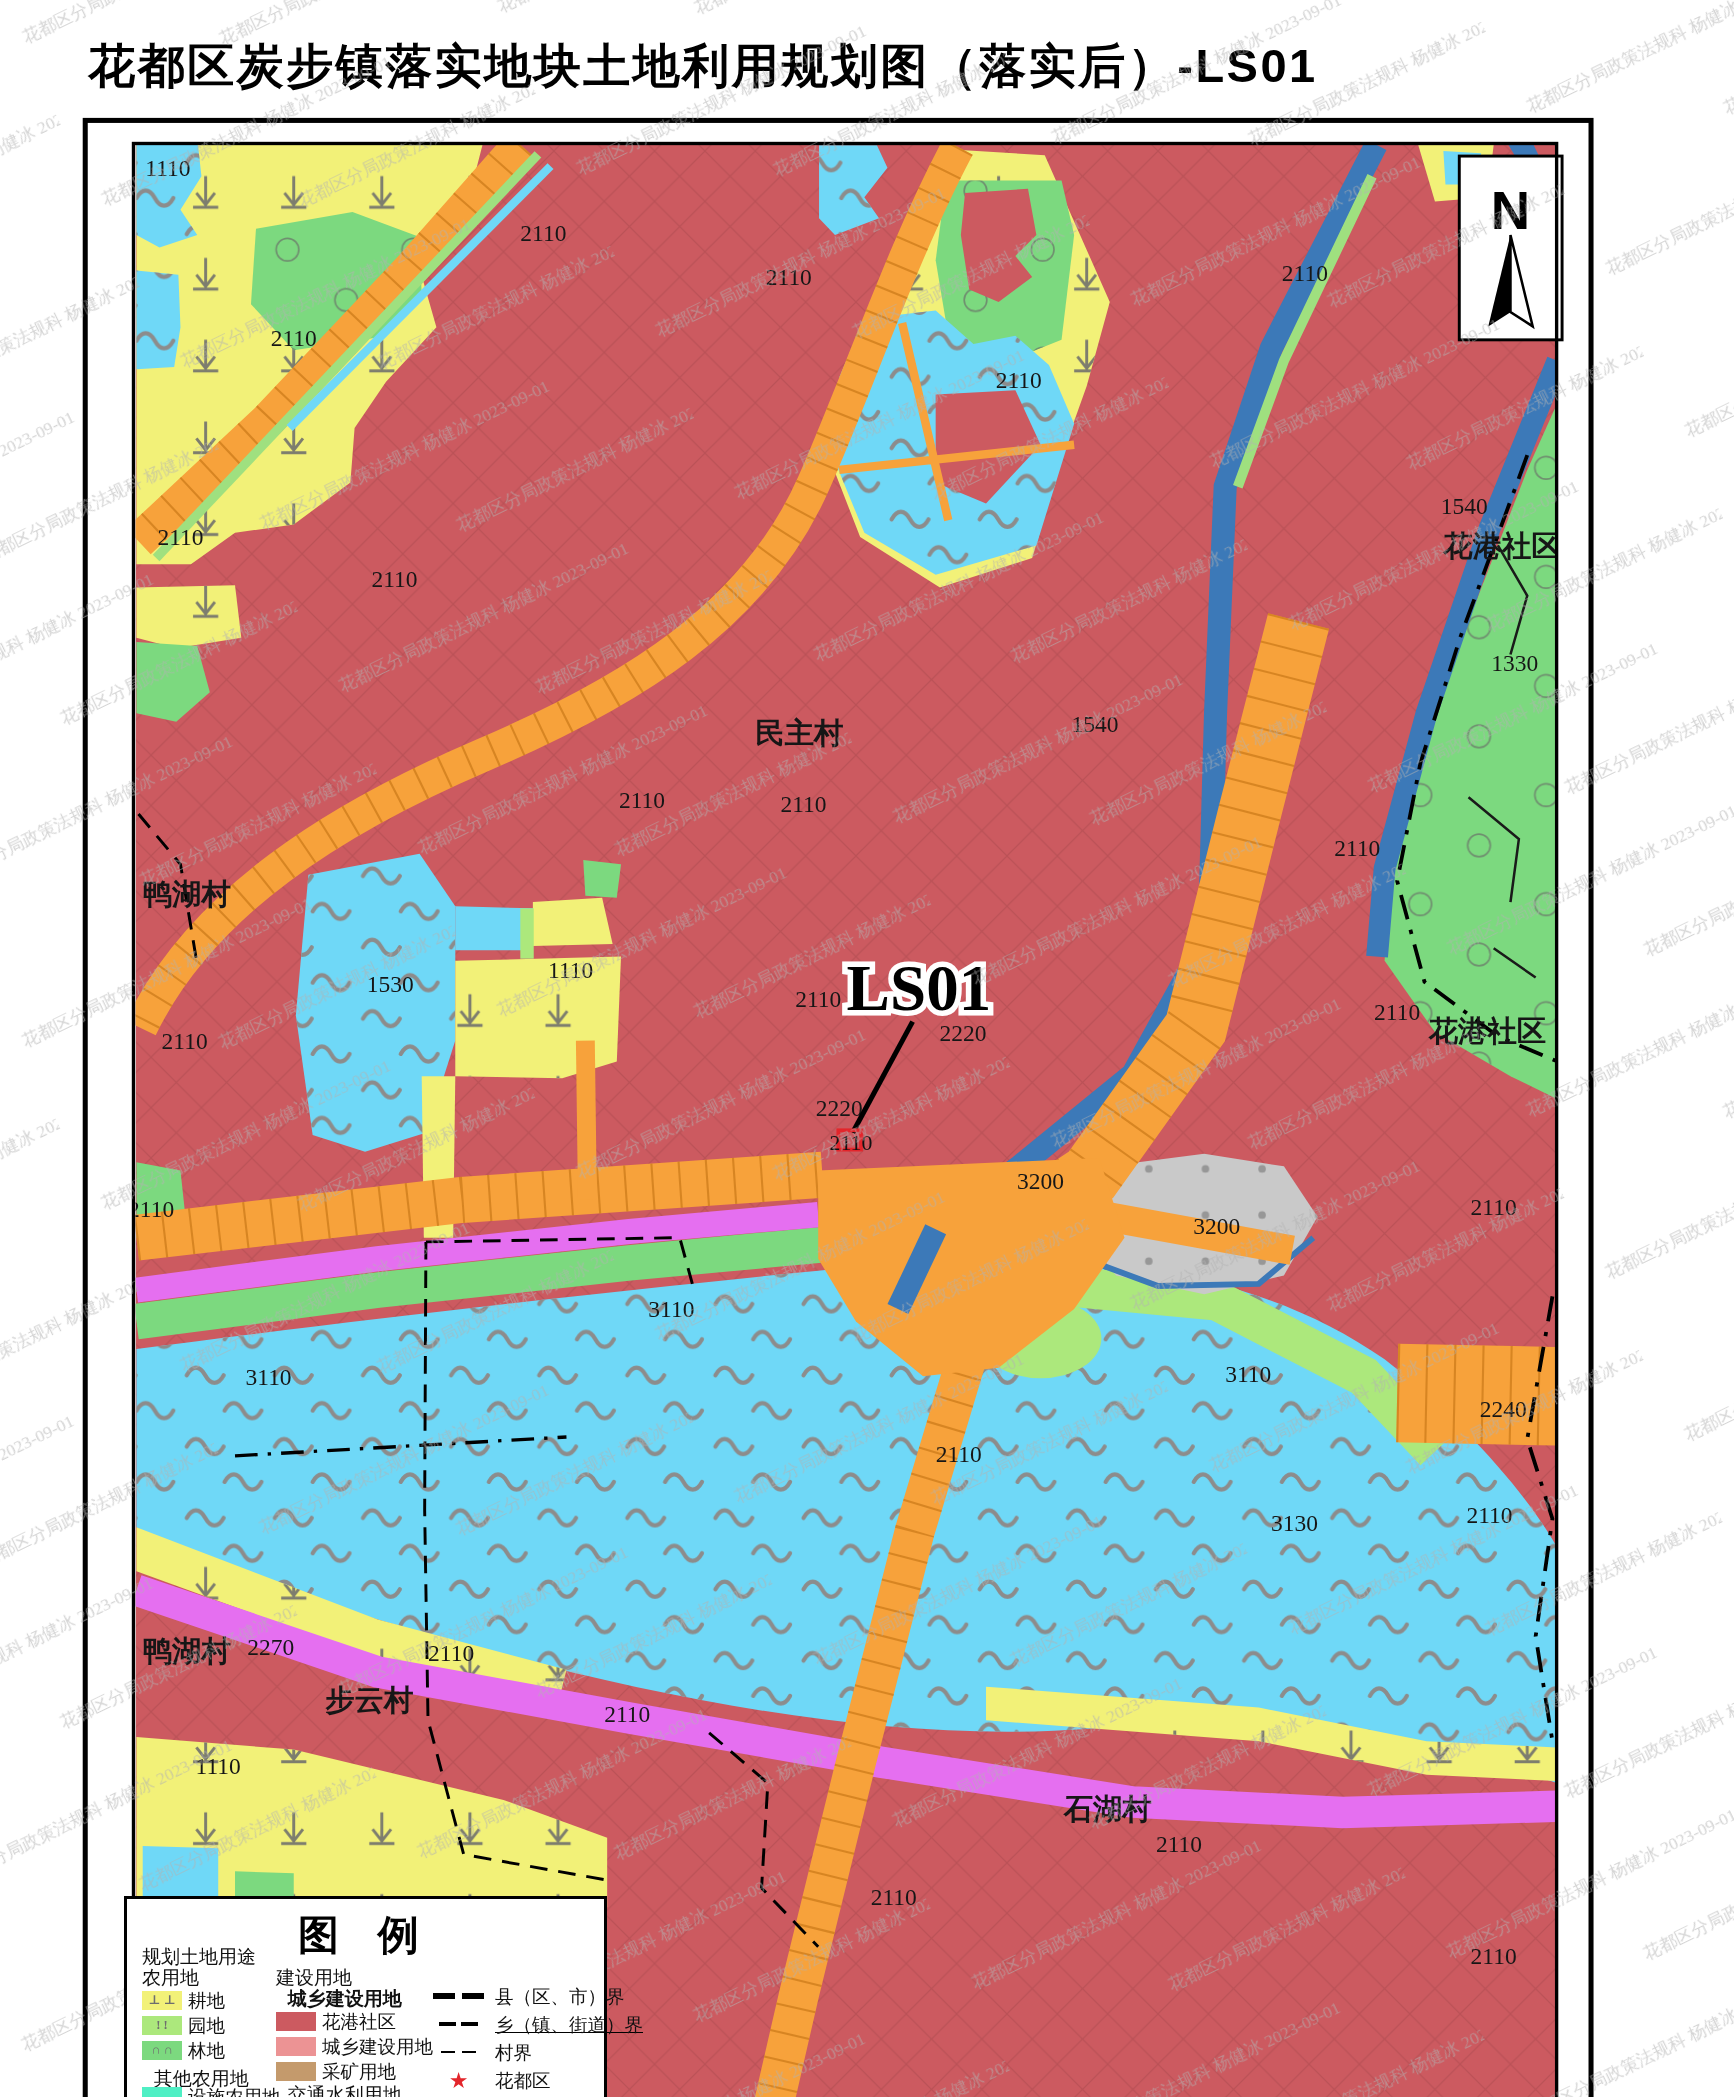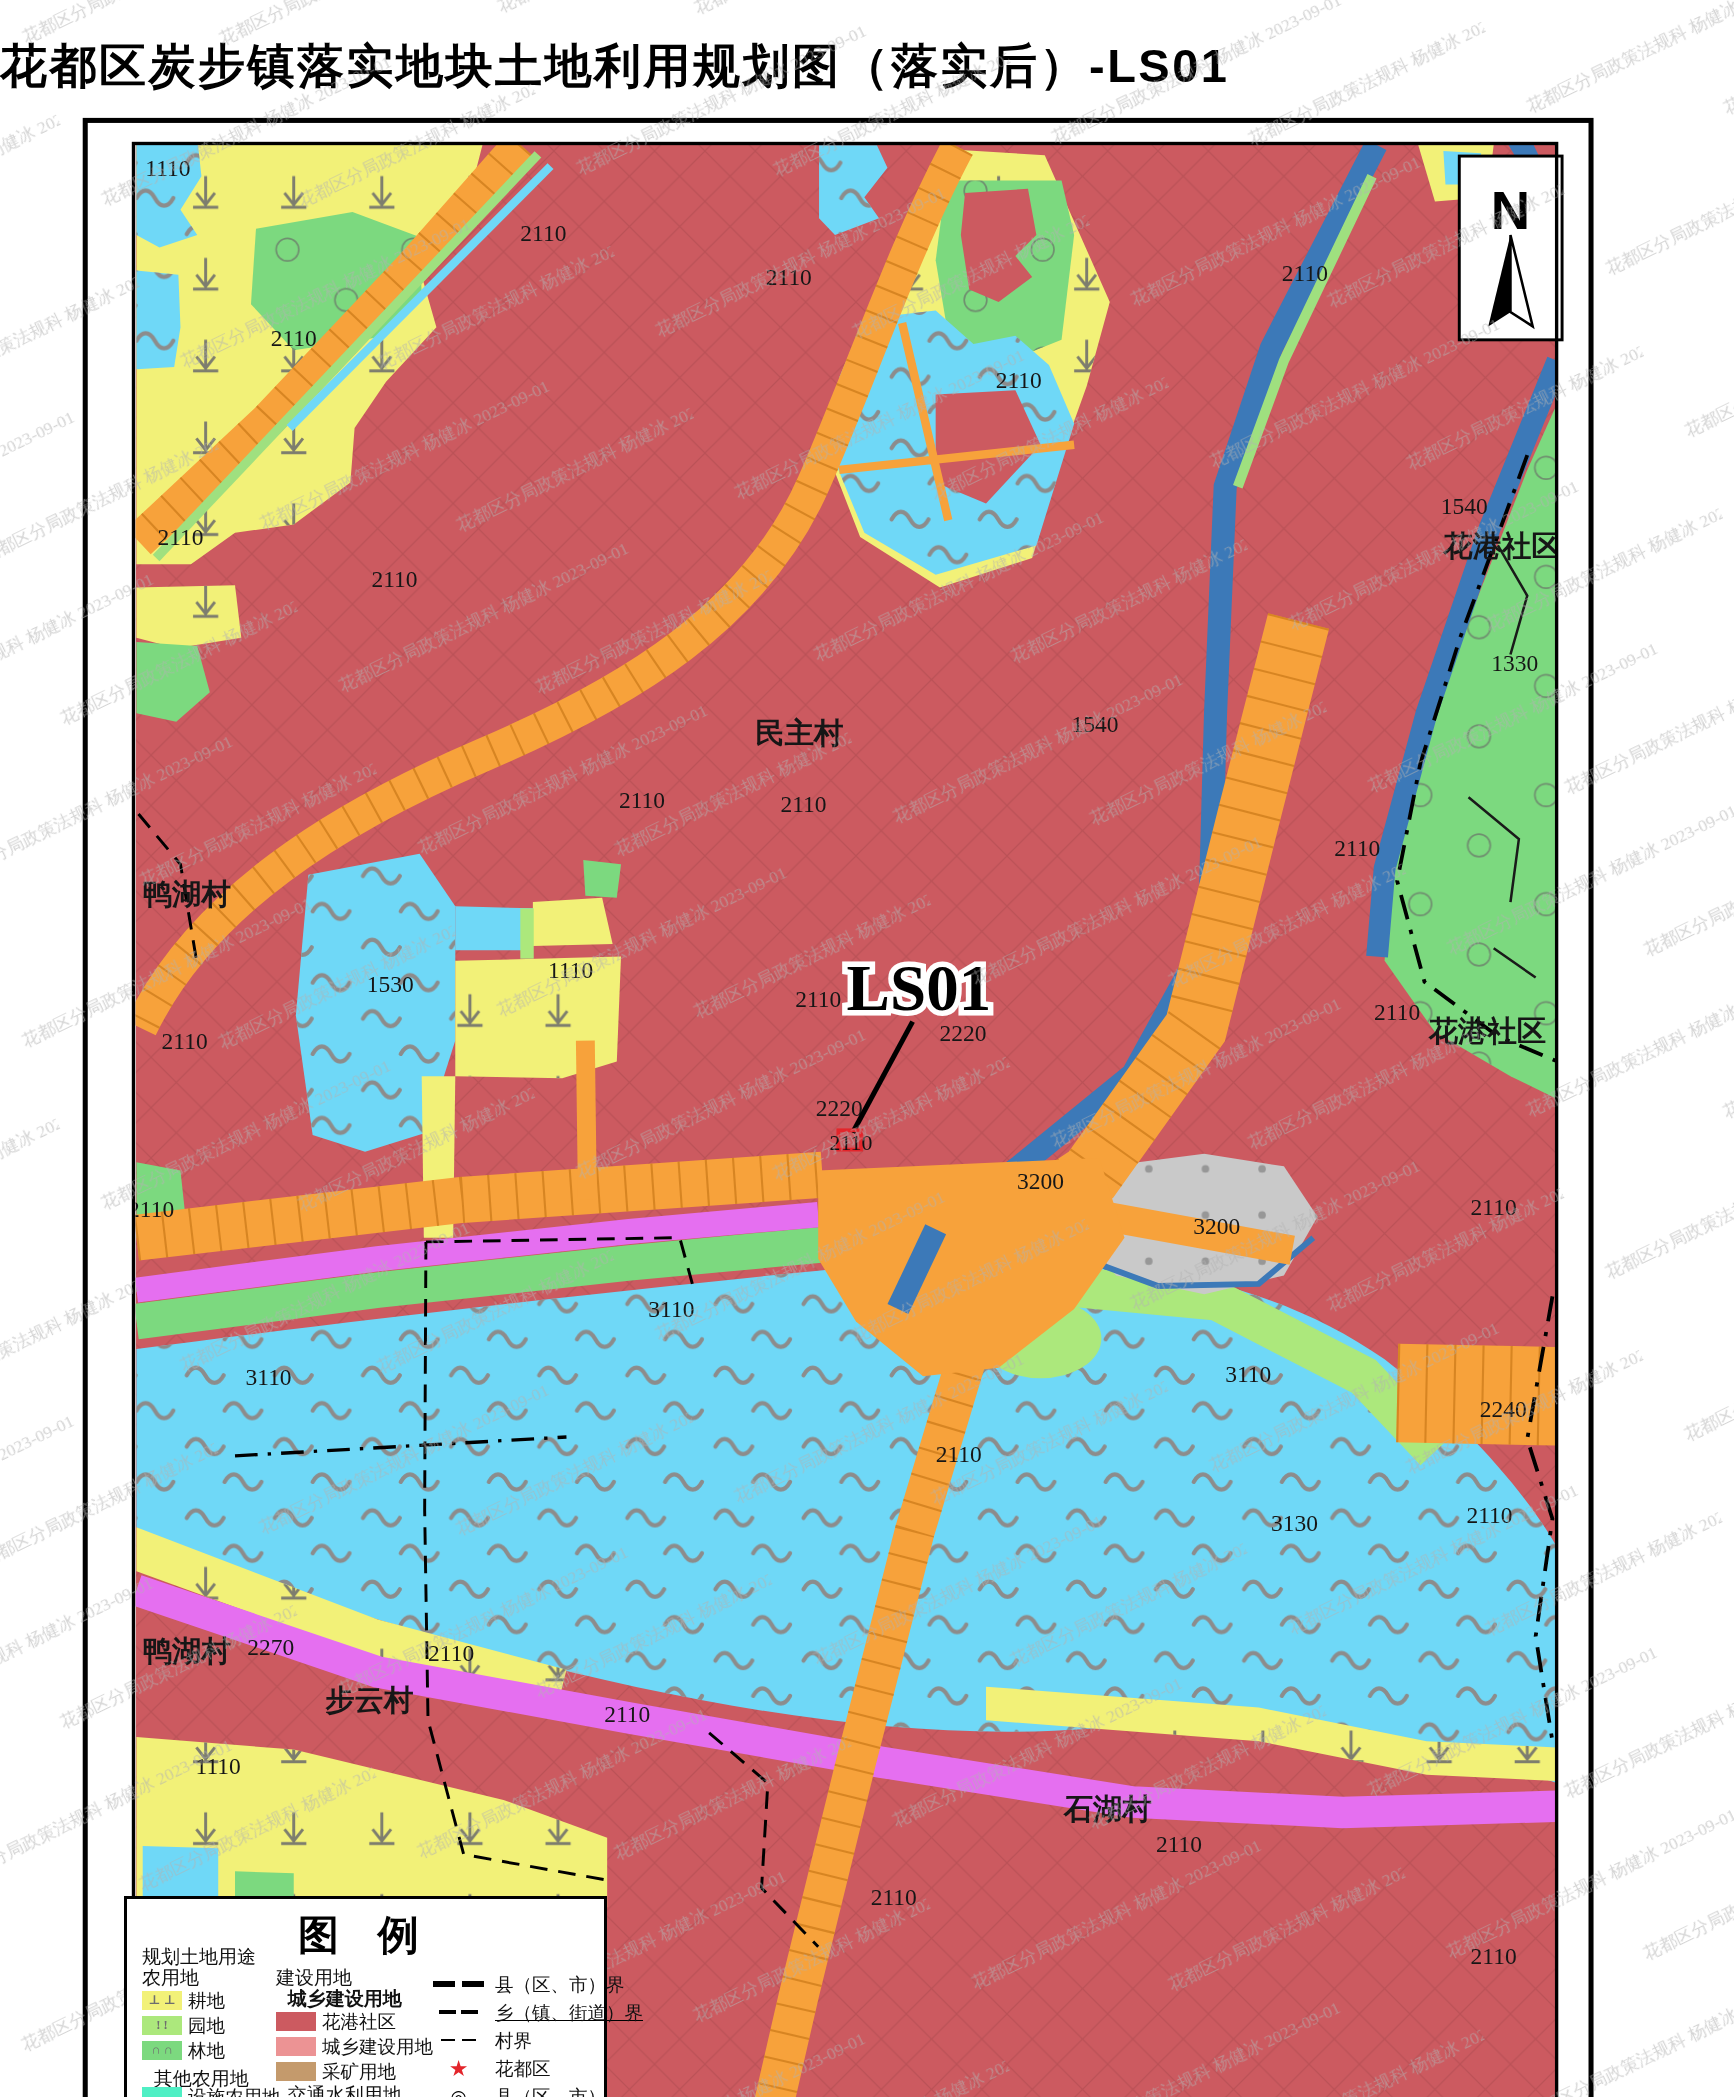--- a/index.html
+++ b/index.html
@@ -1,18 +1,18 @@
 <!DOCTYPE html>
 <html style="font-size:6.7px"><head>
 <meta charset="utf-8">
 <style>
   html,body{margin:0;padding:0;background:#fff;}
   body{width:1735px;height:2454px;position:relative;overflow:hidden;
        font-family:"Liberation Serif","DejaVu Serif",serif;}
-  #title{position:absolute;left:0;top:35px;width:1406px;
+  #title{position:absolute;left:0;top:35px;width:1406px;text-align:center;
          font-family:"Liberation Sans","DejaVu Sans",sans-serif;
          font-weight:bold;font-size:47px;color:#000;letter-spacing:2.5px;}
   #map-svg{position:absolute;left:0;top:0;}
   
   #legend{position:absolute;left:124px;top:1896px;width:483px;height:431px;
           background:#fff;border:3.8px solid #000;box-sizing:border-box;z-index:5;}
   #legend-title{position:absolute;left:0;top:9.2px;width:100%;text-align:center;
           font-size:41px;font-weight:bold;letter-spacing:14.3px;color:#000000;}
   .lg-col{position:absolute;display:flex;flex-direction:column;}
   #lg-col-a{left:15px;top:47px;width:138px;}
@@ -328,21 +328,21 @@
       </div>
       <div class="lg-row">
         <span class="sw p-v" style="background: rgb(196, 154, 108);"></span>
         <span class="lg-label">采矿用地</span>
       </div>
       <div class="lg-row hd">
         <span class="lg-header" style="padding-left: 11.7px;">交通水利用地</span>
       </div>
     </div>
   <div id="lg-col-c" class="lg-col">
-      <div class="lg-row" style="height: 28px;">
+      <div class="lg-row" style="height: 28px; margin-top: 12px;">
         <span class="mk">
           <span class="bar" style="width: 22px; height: 5.9px; margin-right: 6.7px;"></span>
           <span class="bar" style="width: 22px; height: 5.9px; margin-right: 0px;"></span>
         </span>
         <span class="lg-label">县（区、市）界</span>
       </div>
       <div class="lg-row" style="height: 28px; text-decoration: underline;">
         <span class="mk">
           <span class="bar" style="width: 17px; height: 4.6px; margin-right: 5.9px;"></span>
           <span class="bar" style="width: 17px; height: 4.6px; margin-right: 0px;"></span>

